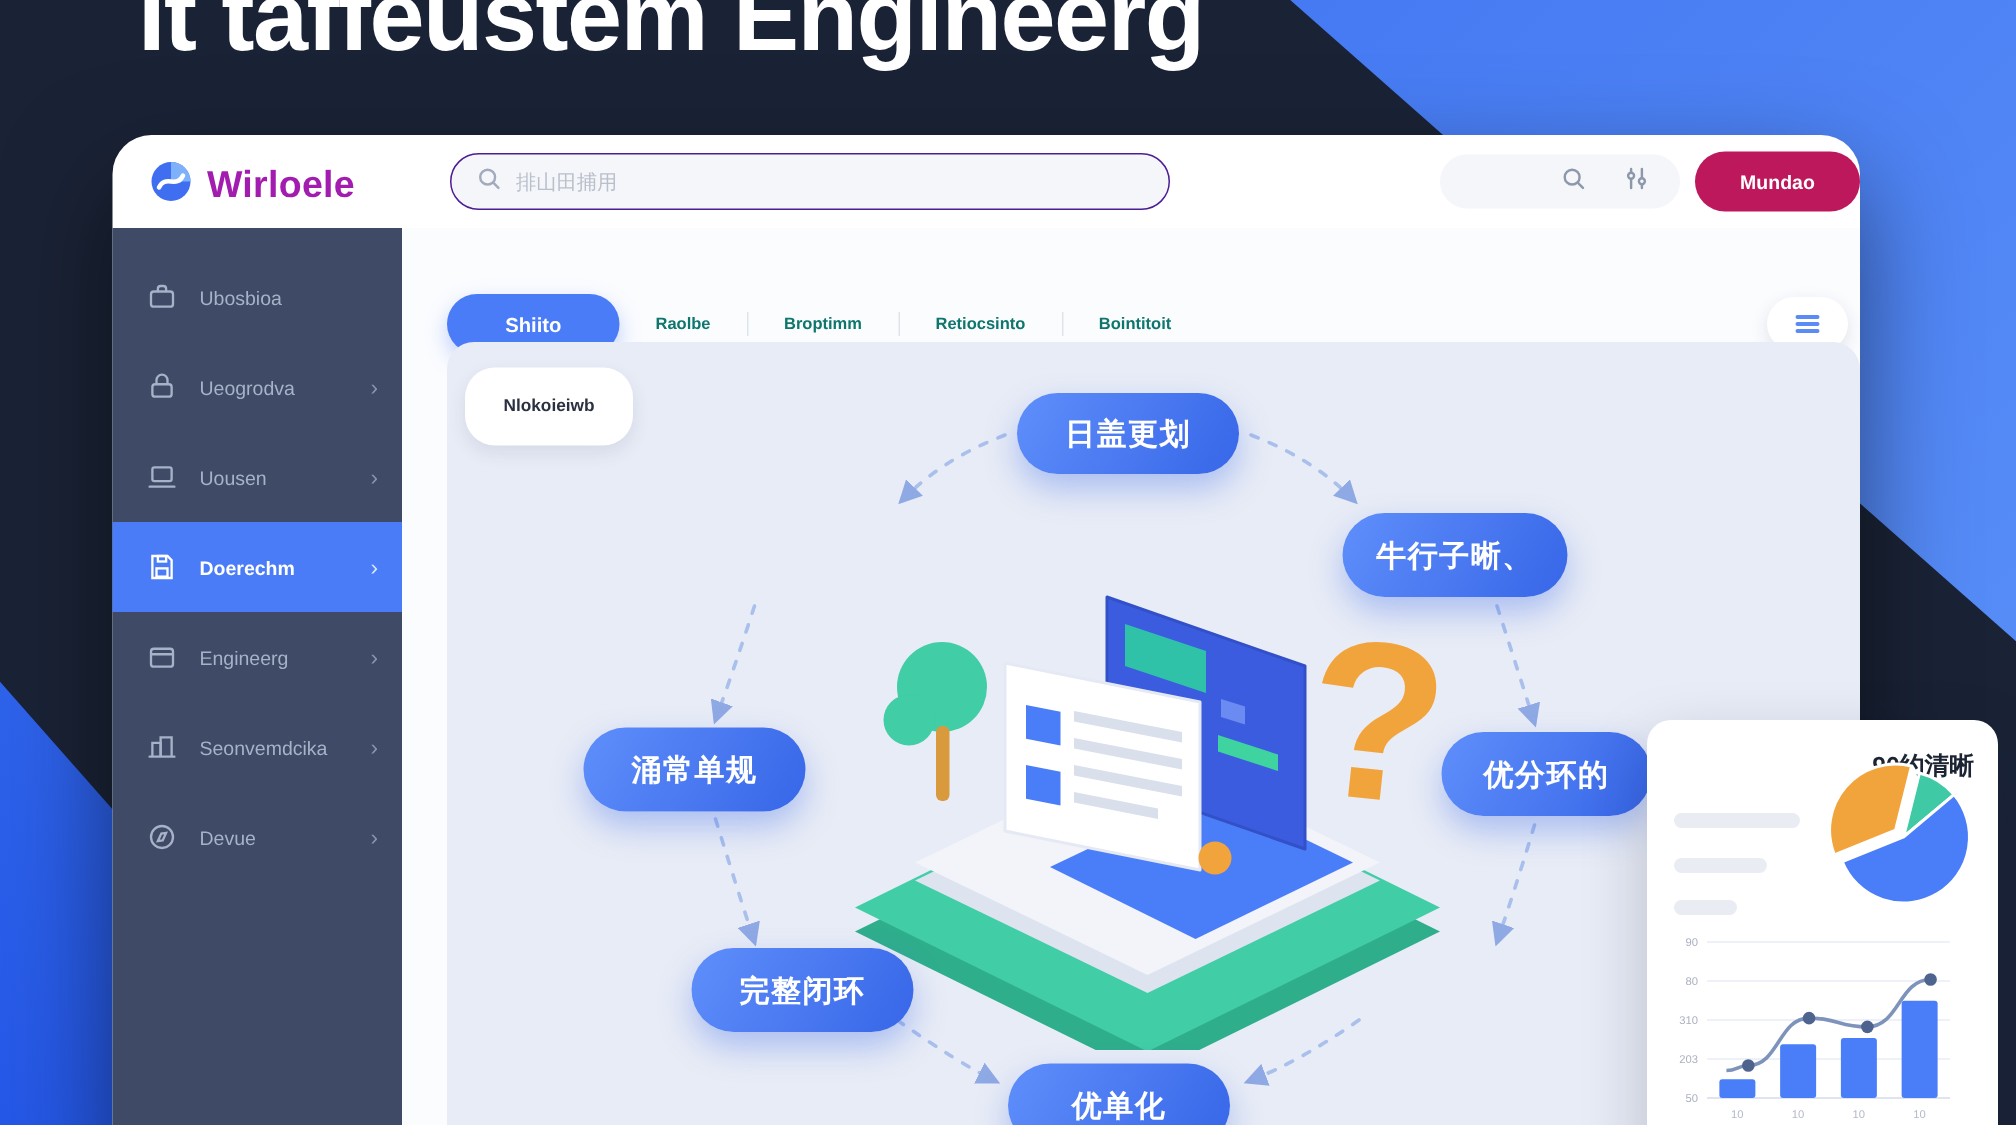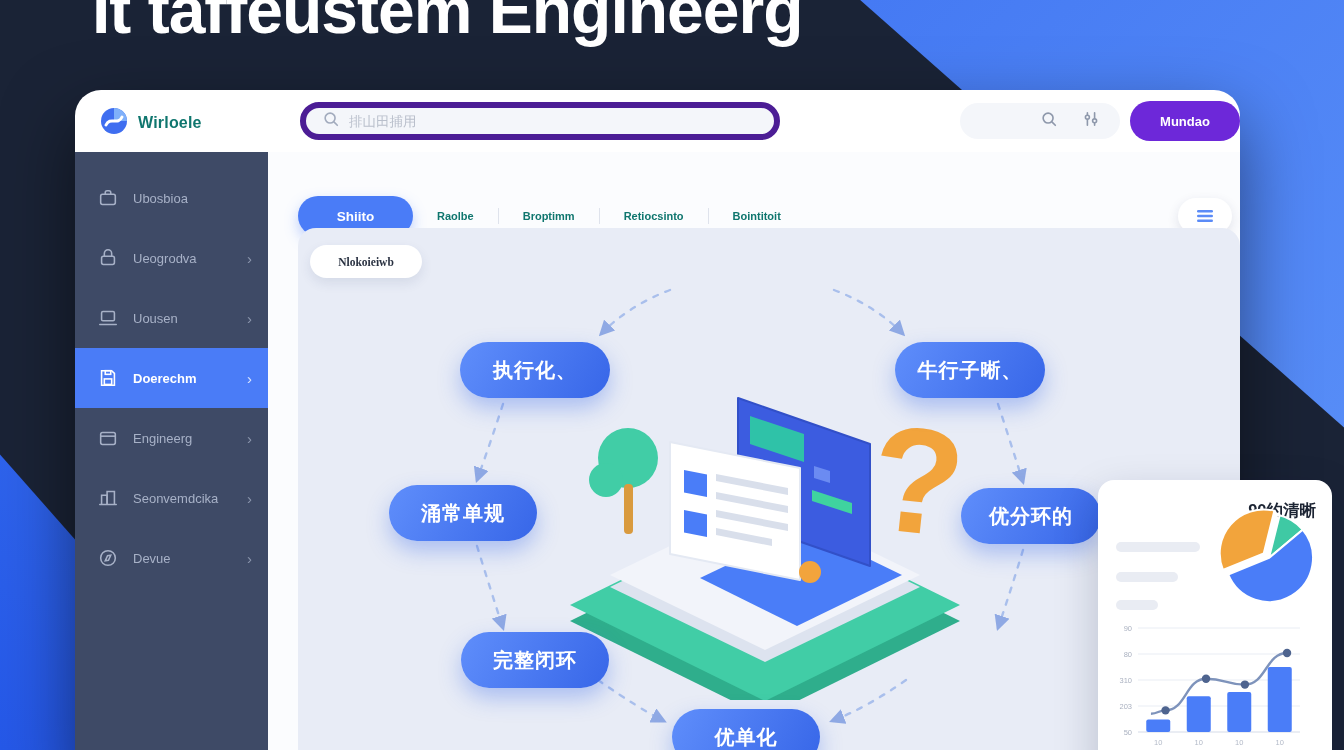--- a/index.html
+++ b/index.html
@@ -16,29 +16,29 @@
   .banner-title { position:absolute; left:92px; top:-28px; color:#fff; font-size:66px; font-weight:800;
                   letter-spacing:-1px; white-space:nowrap; }
 
   
   .window { position:absolute; left:75px; top:90px; width:1165px; height:690px; background:#fff;
             border-radius:26px; box-shadow:0 30px 70px rgba(0,0,0,.5); }
 
   
   .win-header { position:absolute; left:0; top:0; width:100%; height:62px; }
   .logo { position:absolute; left:25px; top:17px; display:flex; align-items:center; gap:10px; }
-  .logo-text { font-size:16px; font-weight:800; color:#0f766e; letter-spacing:.2px; }
+  .logo-text { font-size:25px; font-weight:800; color:#a21caf; letter-spacing:.2px; }
   .search-pill { position:absolute; left:225px; top:12px; width:480px; height:38px; background:#f4f6fa;
-                 border:6px solid #4c1d95; border-radius:19px; display:flex; align-items:center; padding:0 16px; gap:9px; }
+                 border:1px solid #4c1d95; border-radius:19px; display:flex; align-items:center; padding:0 16px; gap:9px; }
   .search-pill input { flex:1; border:none; outline:none; background:transparent; font-size:13.5px;
                  color:#3a4354; font-family:"Liberation Sans",sans-serif; }
   .search-pill input::placeholder { color:#b9bfcb; }
   .tools-pill { position:absolute; left:885px; top:13px; width:160px; height:36px; background:#f4f6fa;
                 border-radius:18px; display:flex; align-items:center; justify-content:flex-end; gap:24px; padding-right:20px; }
-  .primary-btn { position:absolute; left:1055px; top:11px; width:110px; height:40px; background:#6d28d9;
+  .primary-btn { position:absolute; left:1055px; top:11px; width:110px; height:40px; background:#be185d;
                  color:#fff; font-size:13px; font-weight:700; border:none; border-radius:20px; cursor:pointer;
                  font-family:"Liberation Sans",sans-serif; }
 
   
   .sidebar { position:absolute; left:0; top:62px; width:193px; height:628px; background:#3e4a66;
              padding-top:16px; }
   .side-item { position:relative; height:60px; display:flex; align-items:center; padding:0 16px 0 22px;
                color:#a7b1c7; cursor:pointer; }
   .side-item .s-icon { width:22px; height:22px; flex:0 0 22px; display:flex; align-items:center; }
   .side-item .s-label { margin-left:14px; font-size:13px; flex:1; white-space:nowrap; overflow:hidden; }
@@ -59,23 +59,23 @@
                 box-shadow:0 6px 14px rgba(74,124,247,.35); }
   .tab { padding:0 24px; font-size:11px; font-weight:600; color:#0f766e; cursor:pointer; white-space:nowrap; }
   .tab-div { width:1px; height:16px; background:#dfe3ec; }
   .burger-pill { margin-left:auto; width:54px; height:36px; background:#fff; border-radius:18px;
                  box-shadow:0 4px 12px rgba(30,45,90,.12); display:flex; align-items:center; justify-content:center; cursor:pointer; }
 
   
   .canvas { position:absolute; left:30px; top:76px; width:942px; height:552px; background:#e8ecf6;
             border-radius:18px; overflow:hidden; }
   .arrows { position:absolute; inset:0; }
-  .badge { position:absolute; left:12px; top:17px; width:112px; height:33px; background:#fff; border-radius:20px;
+  .badge { position:absolute; left:12px; top:17px; width:112px; height:52px; background:#fff; border-radius:20px;
            display:flex; align-items:center; justify-content:center; font-size:11.5px; font-weight:700;
-           color:#2a3242; box-shadow:0 5px 12px rgba(40,60,110,.10);font-family:Liberation Serif, serif; }
+           color:#2a3242; box-shadow:0 5px 12px rgba(40,60,110,.10); }
   .bubble { position:absolute; border-radius:999px; background:linear-gradient(120deg,#5f8efb,#3766e8);
             color:#fff; font-size:20px; font-weight:700; letter-spacing:1px; display:flex; align-items:center;
             justify-content:center; box-shadow:0 10px 22px rgba(55,102,232,.35); cursor:pointer; white-space:nowrap; }
   .b-top   { left:380px; top:34px;  width:148px; height:54px; }
   .b-ul    { left:162px; top:114px; width:150px; height:56px; }
   .b-ur    { left:597px; top:114px; width:150px; height:56px; }
   .b-ml    { left:91px;  top:257px; width:148px; height:56px; }
   .b-mr    { left:663px; top:260px; width:140px; height:56px; }
   .b-ll    { left:163px; top:404px; width:148px; height:56px; }
   .b-lr    { left:599px; top:404px; width:146px; height:56px; }
@@ -276,21 +276,21 @@
           <g fill="#d9dfeb">
             <polygon points="166,104 238,118 238,125 166,111"></polygon>
             <polygon points="166,122 238,136 238,143 166,129"></polygon>
             <polygon points="166,140 238,154 238,161 166,147"></polygon>
             <polygon points="166,158 222,169 222,176 166,165"></polygon>
           </g>
           <text x="322" y="162" font-size="150" font-weight="800" fill="#f2a43c" transform="rotate(6 360 110)" font-family="Liberation Sans, sans-serif">?</text>
           <circle cx="260" cy="202" r="11" fill="#f2a43c"></circle>
         </svg>
 
-        <div class="bubble b-ul">执行化、</div>
+        <div class="bubble b-top">日盖更划</div>
         <div class="bubble b-ur">牛行子晰、</div>
         <div class="bubble b-ml">涌常单规</div>
         <div class="bubble b-mr">优分环的</div>
         <div class="bubble b-ll">完整闭环</div>
         <div class="bubble b-bot">优单化</div>
       </div>
     </div>
 
     <div class="stats-card">
       <div class="stats-title">90约清晰</div>

